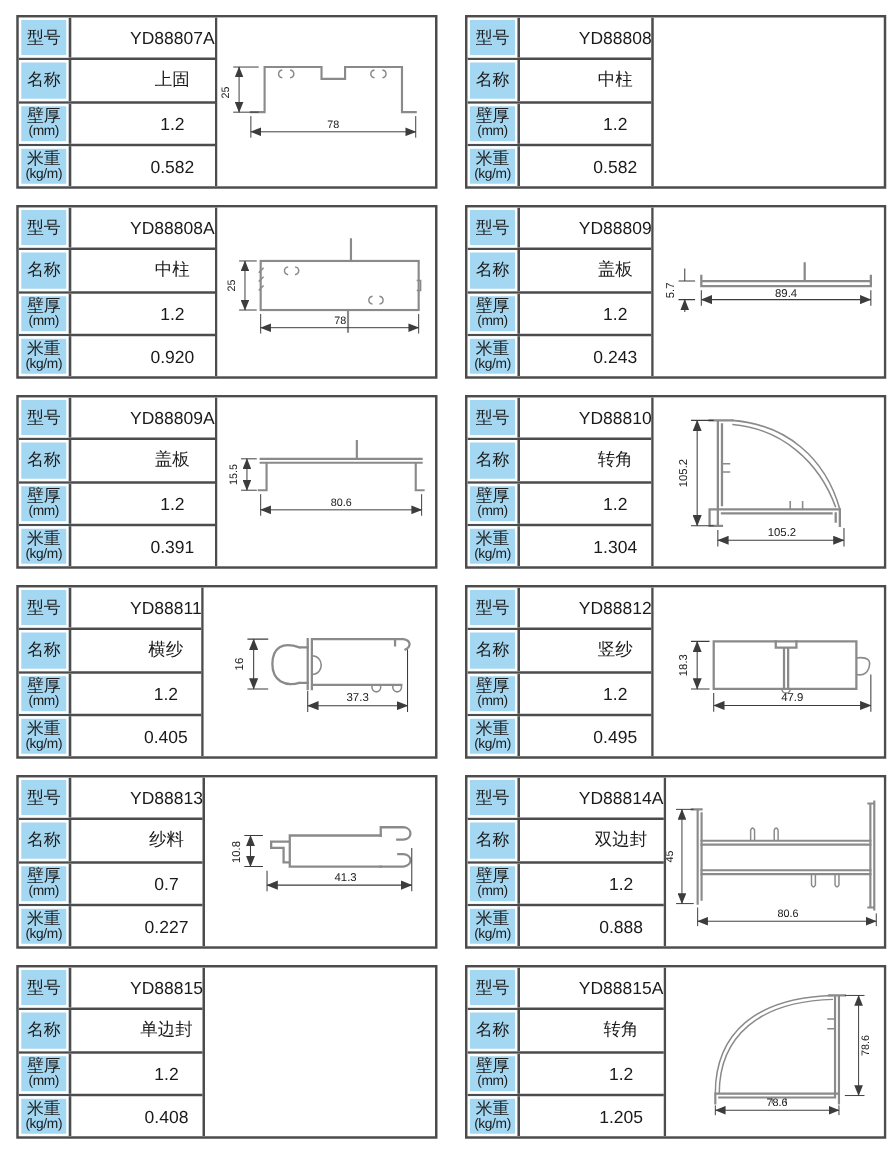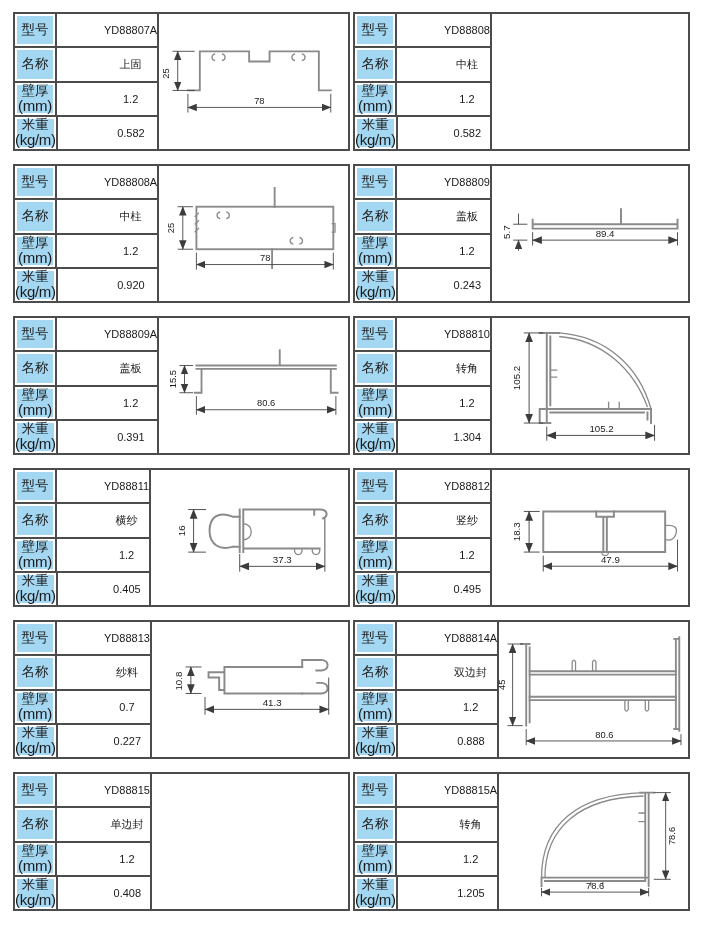--- a/index.html
+++ b/index.html
@@ -11,21 +11,21 @@
   html,body{margin:0;padding:0;}
   body{
     width:714px;height:926px;background:#ffffff;
     font-family:"Liberation Sans","DejaVu Sans",sans-serif;
     color:var(--ink);
   }
   .grid{
     display:grid;
     grid-template-columns:337px 337px;
     grid-auto-rows:139px;
-    gap:13px 3px;
+    gap:13px 22px;
     padding:12px 13px;
     width:714px;height:926px;
   }
   .cell{
     border:2px solid var(--line);
     background:#fff;
     display:flex;
     overflow:hidden;
   }
   .spec{
@@ -36,24 +36,24 @@
   .row{flex:1;display:flex;border-bottom:2px solid var(--line);min-height:0;}
   .row:last-child{border-bottom:none;}
   .lab{
     flex:0 0 42px;
     border-right:2px solid var(--line);
     background:var(--blue);
     box-shadow:inset 0 0 0 2px #fff;
     display:flex;flex-direction:column;align-items:center;justify-content:center;
     font-size:13.5px;line-height:1.05;text-align:center;
   }
-  .lab small{font-size:15px;letter-spacing:-0.3px;}
+  .lab small{font-size:11px;letter-spacing:-0.3px;}
   .val{
     flex:1;display:flex;align-items:center;justify-content:center;
-    font-size:11px;white-space:nowrap;padding-left:47px;
+    font-size:14px;white-space:nowrap;padding-left:47px;
   }
   .draw{flex:1;position:relative;background:#fff;}
   .draw svg{position:absolute;left:0;top:0;width:100%;height:100%;}
   .p{stroke:#8a8a8a;stroke-width:2.2;fill:none;stroke-linecap:square;}
   .c{stroke:#8a8a8a;stroke-width:1.5;fill:none;}
   .d{stroke:#3c3c3c;stroke-width:1;fill:none;}
   .t{font-size:11px;fill:#1a1a1a;}
 </style>
 </head>
 <body>

